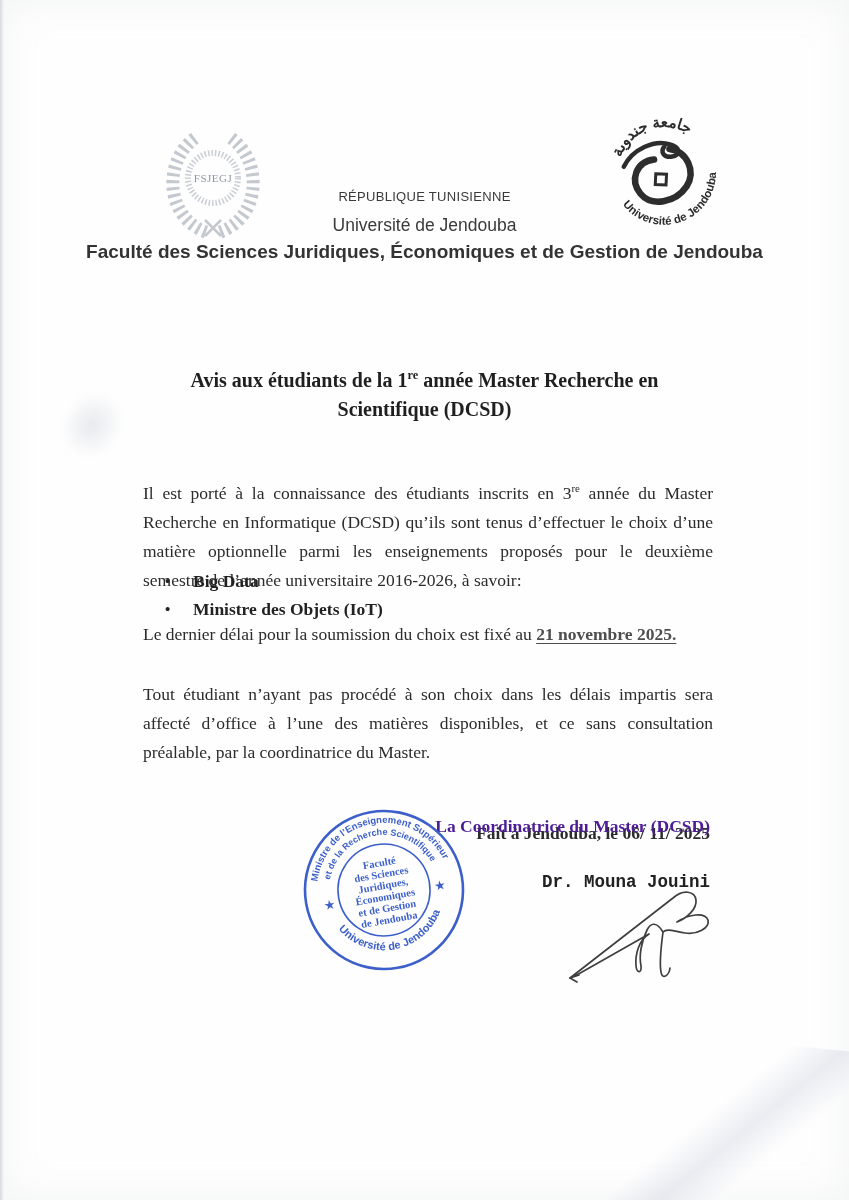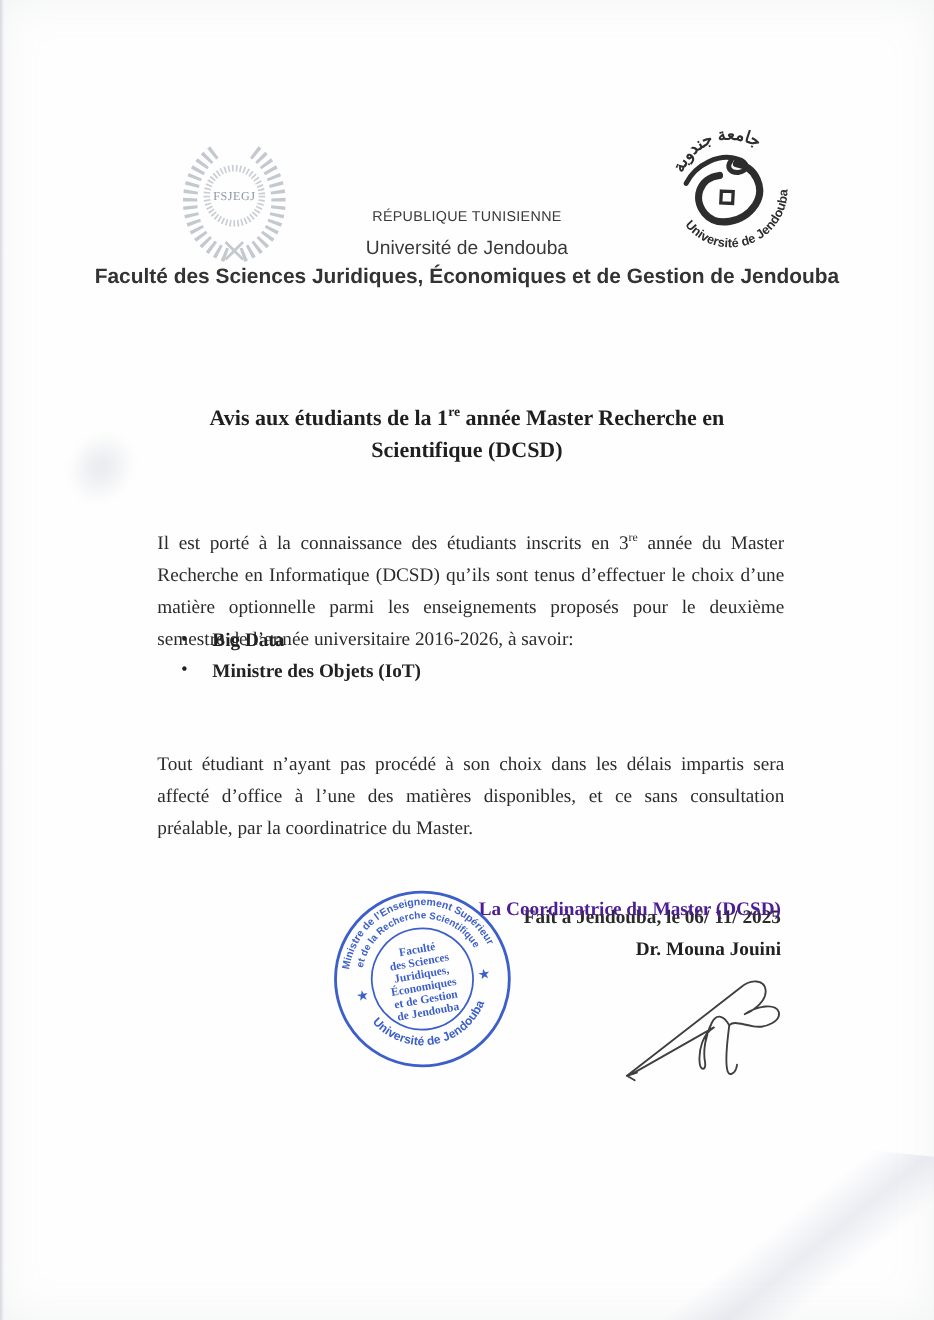--- a/index.html
+++ b/index.html
@@ -44,21 +44,21 @@
   .bullets{position:absolute;left:165px;top:568px;font-size:17.5px;font-weight:bold;color:#222;}
   .bullets .item{height:27.5px;display:flex;align-items:center;}
   .bullets .dot{width:28px;font-size:15px;}
   .deadline{position:absolute;left:143px;top:624px;font-size:17.5px;color:#2c2c2c;white-space:nowrap;}
   .deadline .date{font-weight:bold;color:#4e4e4e;text-decoration:underline;text-underline-offset:3px;}
 
   
   .closing{position:absolute;right:139px;text-align:right;font-size:17.5px;color:#2b2b2b;white-space:nowrap;}
   .place-date{top:823px;font-weight:bold;}
   .sig-title{top:816px;font-weight:bold;color:#4c1d95;}
-  .sig-name{top:852px;font-weight:bold;color:#212121;}
+  .sig-name{top:872px;font-weight:bold;color:#212121;font-family:Liberation Mono, monospace;}
 
   .stamp{position:absolute;left:299px;top:805px;width:170px;height:170px;transform:rotate(-10deg);}
   .stamp text{font-family:"Liberation Sans", sans-serif;font-weight:bold;}
   .stamp .center-line{font-family:"Liberation Serif", serif;}
   .signature{position:absolute;left:545px;top:872px;width:228px;height:126px;}
 </style>
 </head>
 <body>
 
 <div class="page">
@@ -110,20 +110,21 @@
     <div class="item">
       <span class="dot">•</span>
       <span>Big Data</span>
     </div>
     <div class="item">
       <span class="dot">•</span>
       <span>Ministre des Objets (IoT)</span>
     </div>
   </div>
 
+  <div class="deadline"><span>Le dernier délai pour la soumission du choix est fixé au </span><span class="date">21 novembre 2025.</span></div>
 
   <p class="para para2">Tout étudiant n’ayant pas procédé à son choix dans les délais impartis sera affecté d’office à l’une des matières disponibles, et ce sans consultation préalable, par la coordinatrice du Master.</p>
 
   <div class="closing place-date">Fait à Jendouba, le 06/ 11/ 2025</div>
   <div class="closing sig-title">La Coordinatrice du Master (DCSD)</div>
   <div class="closing sig-name">Dr. Mouna Jouini</div>
 
   <svg class="stamp" viewBox="0 0 170 170">
     <defs>
       <path id="stampOuterTop" d="M 20.5,103 A 67,67 0 1 1 149.5,103"></path>

